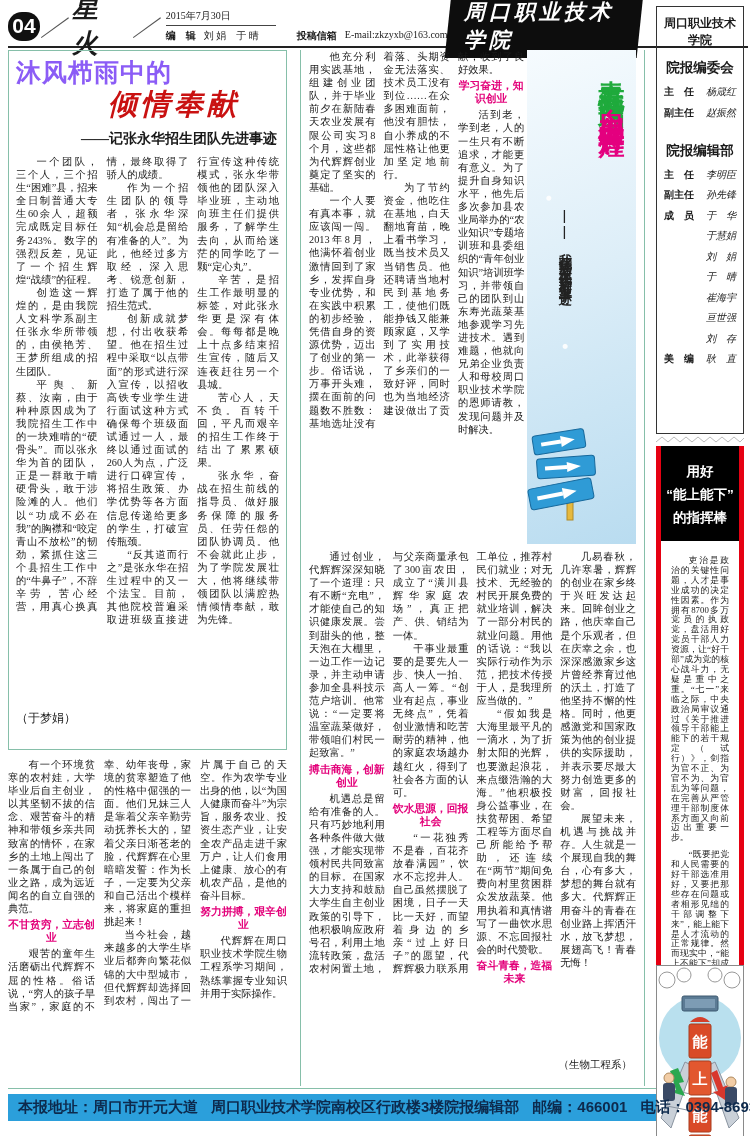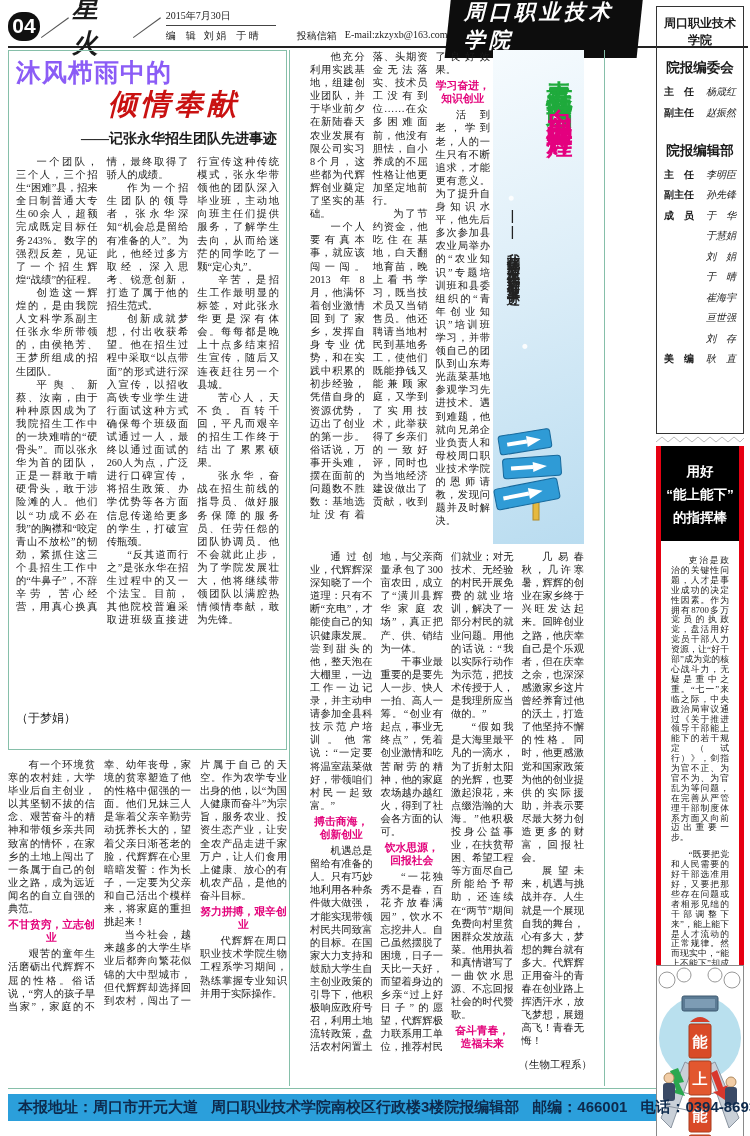--- a/index.html
+++ b/index.html
@@ -9,21 +9,21 @@
 
   
   .header{position:absolute;left:8px;top:6px;width:740px;height:40px;display:flex;align-items:center;border-bottom:2px solid #222;}
   .pagenum{width:40px;height:29px;background:#101010;color:#fff;display:flex;align-items:center;justify-content:center;
            font-size:21px;font-weight:bold;}
   .hslash{color:#555;font-size:24px;font-style:italic;margin:0 3px;transform:skewX(-12deg);}
   .masthead{font-weight:bold;font-style:italic;font-size:26px;letter-spacing:10px;margin:0 2px;}
   .hmeta{margin-left:4px;width:300px;}
   .hdate{font-size:10px;border-bottom:1px solid #444;width:110px;padding-bottom:2px;}
   .heds{font-size:10px;display:flex;gap:8px;margin-top:3px;white-space:nowrap;}
-  .heds b{font-weight:normal;}
+  .heds b{font-weight:bold;}
   .banner{margin-left:auto;margin-right:108px;background:#0d0d0d;color:#fff;font-weight:bold;font-style:italic;
           font-size:21px;letter-spacing:4px;padding:4px 16px;transform:skewX(-6deg);}
   .banner span{display:inline-block;transform:skewX(6deg);}
 
   
   .article1{position:absolute;left:8px;top:50px;width:279px;height:700px;border:1px solid #86bfa9;
             box-sizing:border-box;padding:5px 7px;}
   .a1-l1{color:#8b5cf6;font-weight:bold;font-size:25px;letter-spacing:1px;}
   .a1-l2{color:#c91111;font-weight:bold;font-style:italic;font-size:29px;letter-spacing:4px;margin-left:92px;margin-top:-4px;}
   .a1-l3{font-weight:bold;font-size:14px;text-align:right;margin:5px 2px 7px 0;}
@@ -31,22 +31,22 @@
   .a1-body{height:555px;column-count:3;}
   .colbody p{text-indent:2em;margin:0;}
   .a1-byline{font-size:12px;padding-right:16px;}
 
   
   .a2start{position:absolute;left:8px;top:758px;width:279px;height:328px;column-count:3;}
   .sh{color:#e3007a;font-weight:bold;font-family:"Liberation Sans","DejaVu Sans",sans-serif;
       text-align:center;font-size:10.8px;margin:3px 0;text-indent:0 !important;}
 
   
-  .mid{position:absolute;left:289px;top:50px;width:316px;height:1036px;border-left:1px solid #86bfa9;
-       border-right:1px solid #86bfa9;box-sizing:border-box;padding:0 20px;}
+  .mid{position:absolute;left:300px;top:50px;width:345px;height:1036px;border-left:1px solid #86bfa9;
+       border-right:1px solid #86bfa9;box-sizing:border-box;padding:0 8px;}
   .m1{display:flex;height:494px;}
   .m1-text{width:236px;height:494px;column-count:3;column-gap:8px;}
   .hl-block{width:119px;margin-left:3px;position:relative;overflow:hidden;
             background:
               radial-gradient(circle at 20% 30%, rgba(255,255,255,.9) 0 2px, transparent 3px),
               radial-gradient(circle at 35% 60%, rgba(255,255,255,.9) 0 2px, transparent 3px),
               radial-gradient(circle at 15% 80%, rgba(255,255,255,.8) 0 1.5px, transparent 2.5px),
               linear-gradient(160deg,#f6fbfe 0%,#ddeef8 45%,#b9dcf0 100%);}
   .v-main{position:absolute;top:10px;right:6px;writing-mode:vertical-rl;font-weight:bold;font-size:26px;
           letter-spacing:4px;font-family:"Liberation Sans","DejaVu Sans",sans-serif;}

